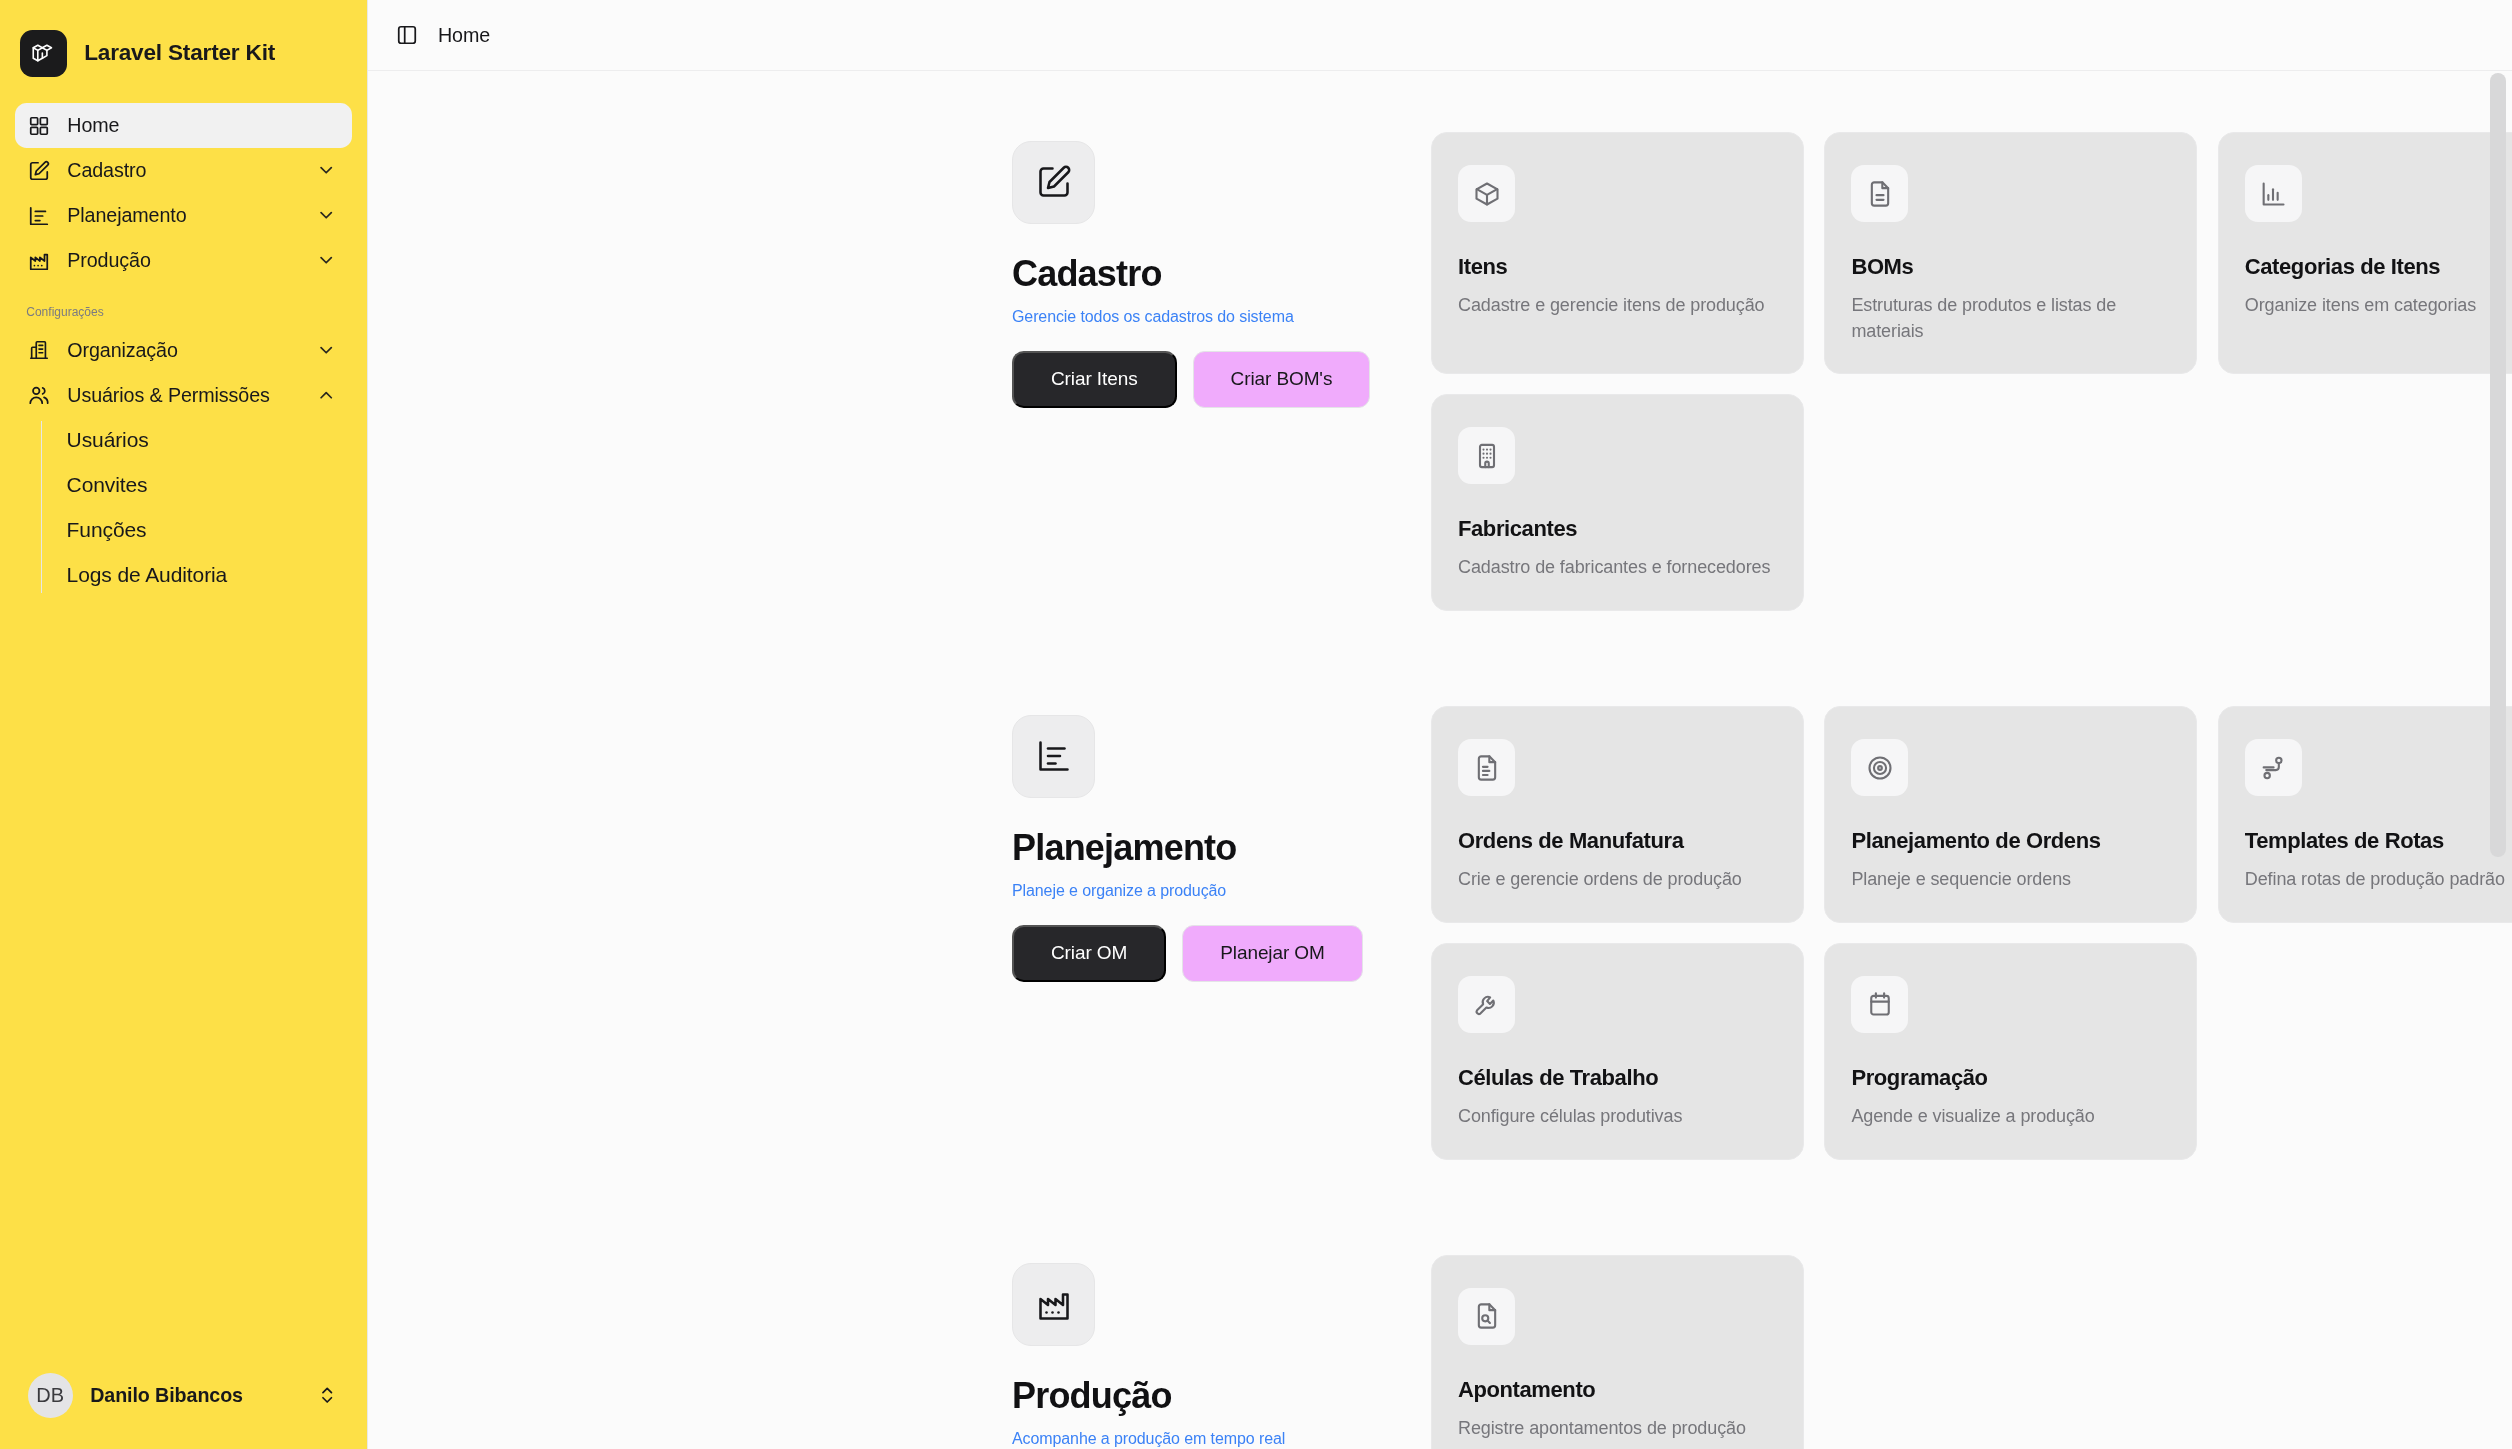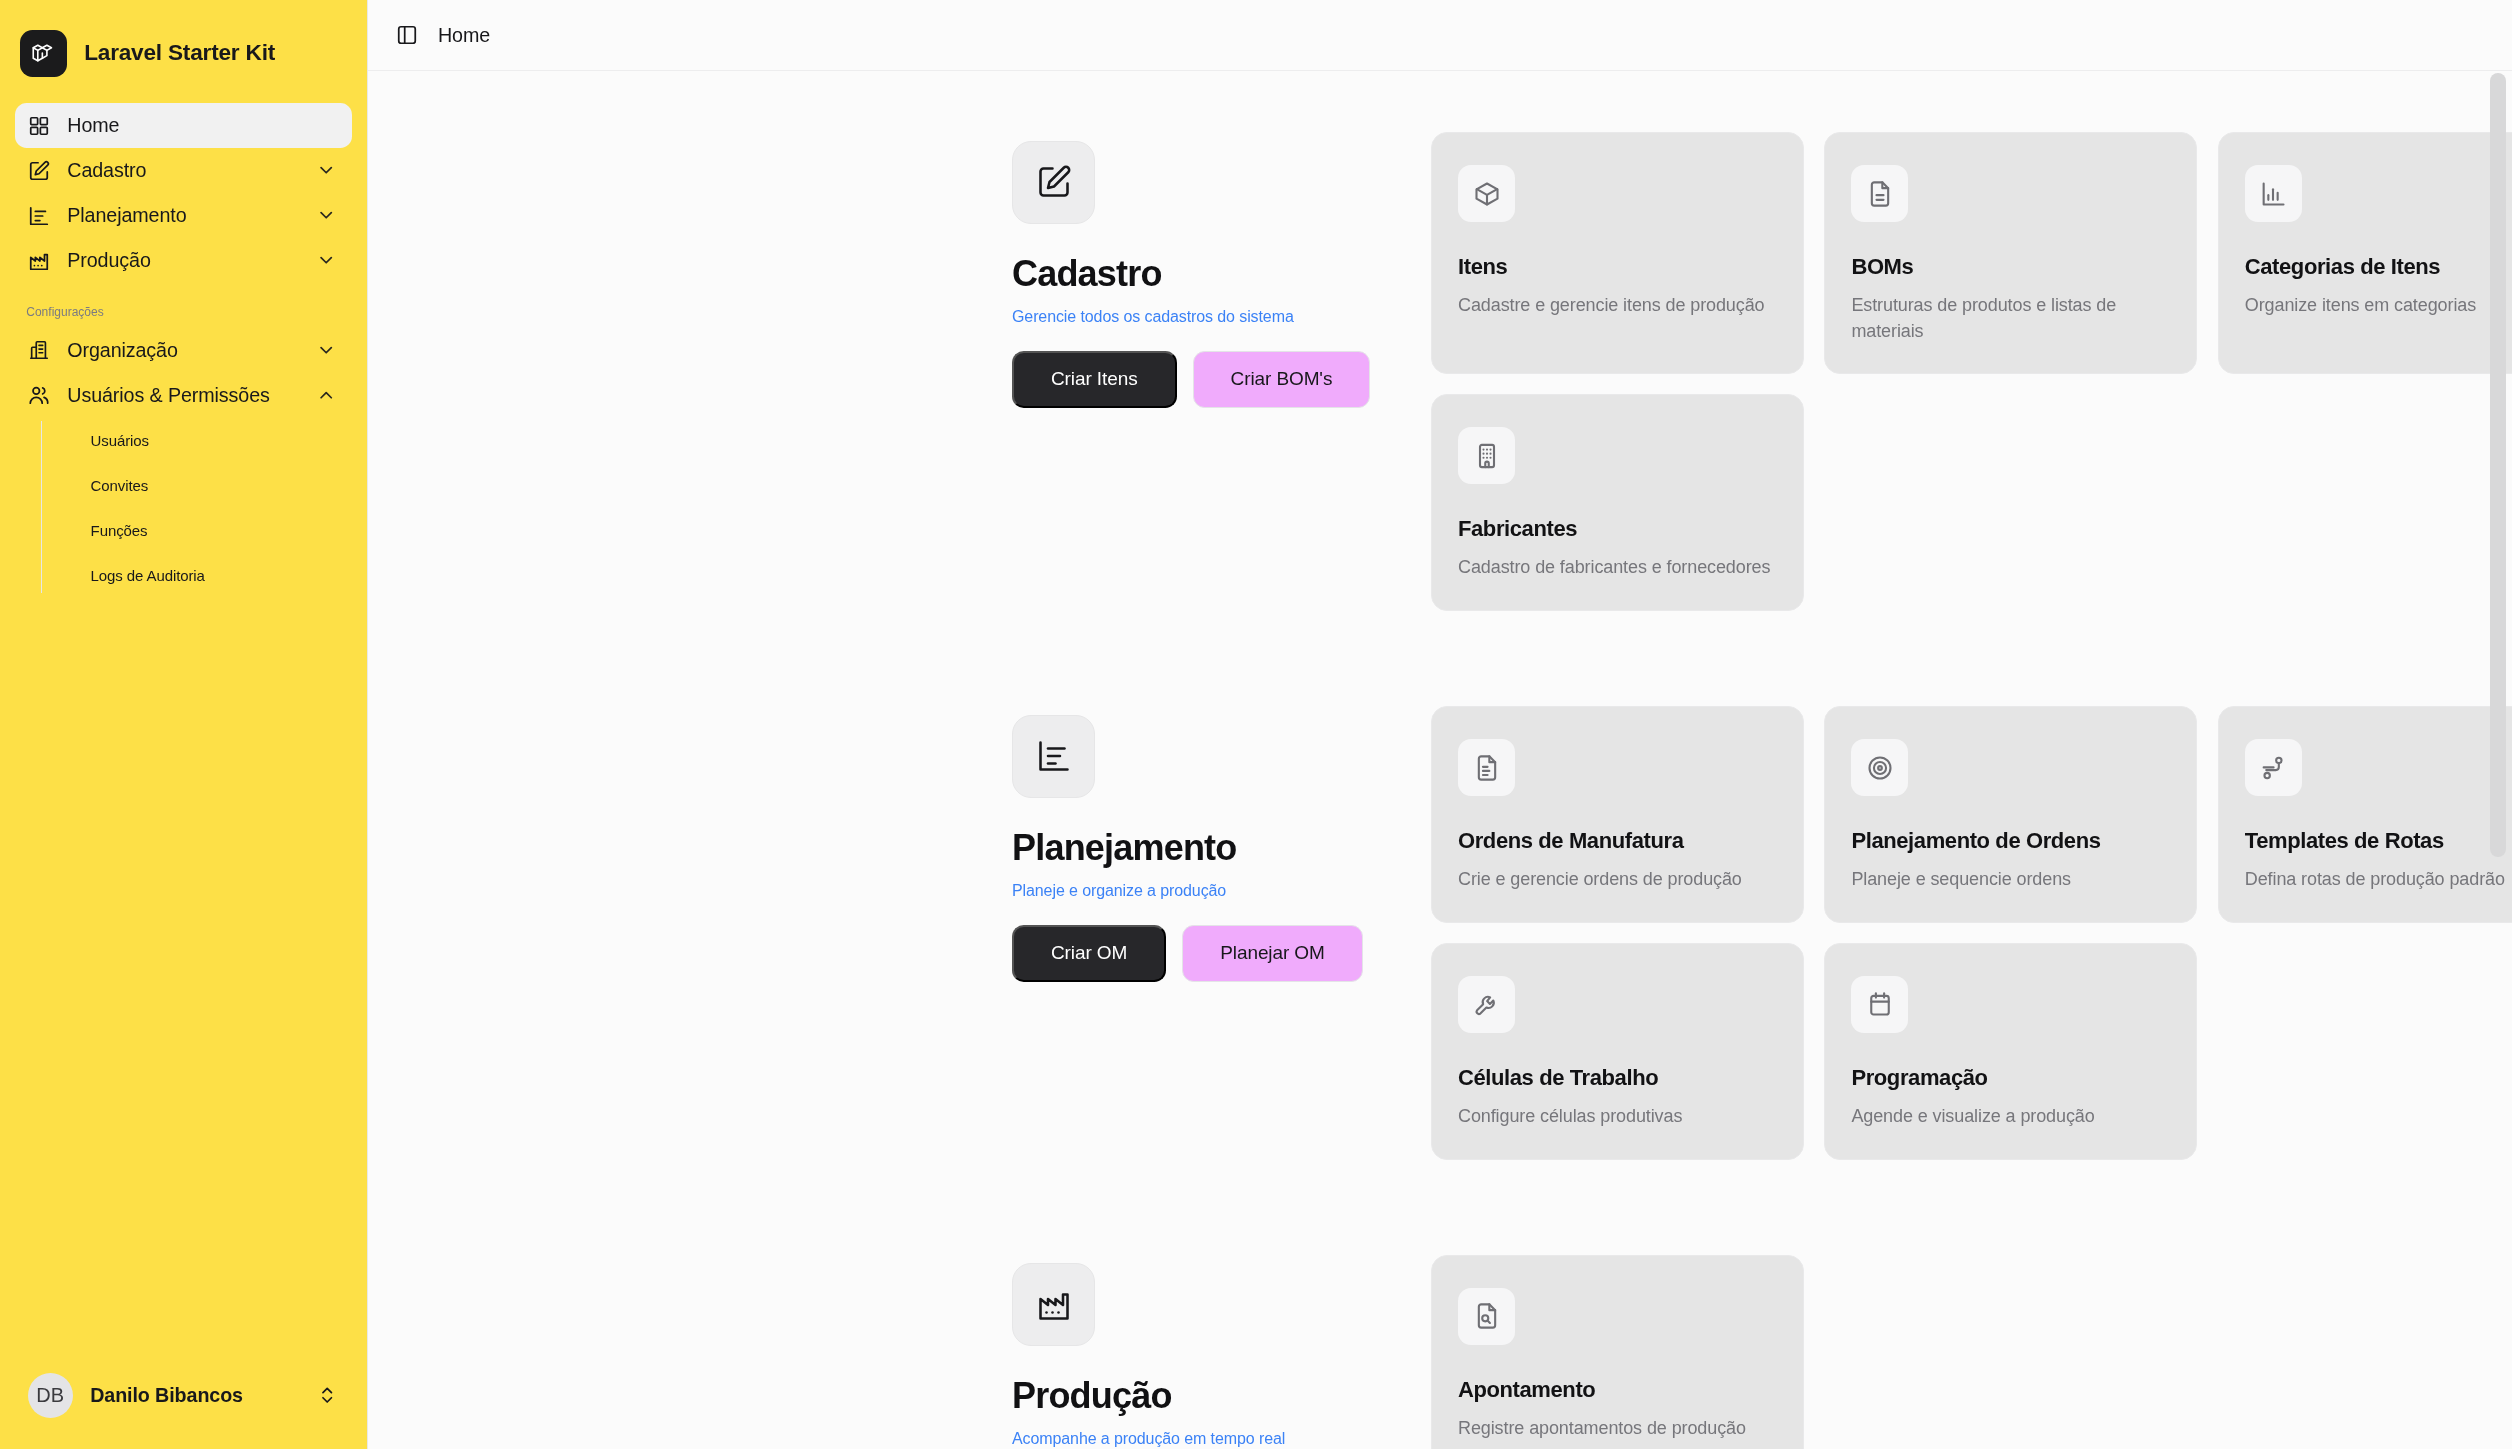--- a/index.html
+++ b/index.html
@@ -60,21 +60,21 @@
   }
   .subnav { position: relative; margin-left: 26px; padding-left: 0; }
   .subnav:before {
     content: ""; position: absolute; left: 0; top: 2.9px; bottom: 4.4px;
     width: 1.5px; background: #e6e6e7;
   }
   .subnav-item {
     display: flex; align-items: center; height: 45px;
     padding-left: 26px; border-radius: 10.2px; cursor: pointer;
   }
-  .subnav-label { font-size: 15px; color: #18181b; letter-spacing: -0.1px; margin-left: 24px; }
+  .subnav-label { font-size: 21px; color: #18181b; letter-spacing: -0.1px; }
 
   .user-row {
     display: flex; align-items: center; gap: 17.5px;
     padding: 0 19px 0 17.5px; height: 82px;
     margin: 0 10.2px 13px 10.2px; border-radius: 13px; cursor: pointer;
   }
   .avatar {
     width: 45px; height: 45px; border-radius: 50%;
     background: #e4e4e6; color: #3a3a3e;
     display: flex; align-items: center; justify-content: center;

